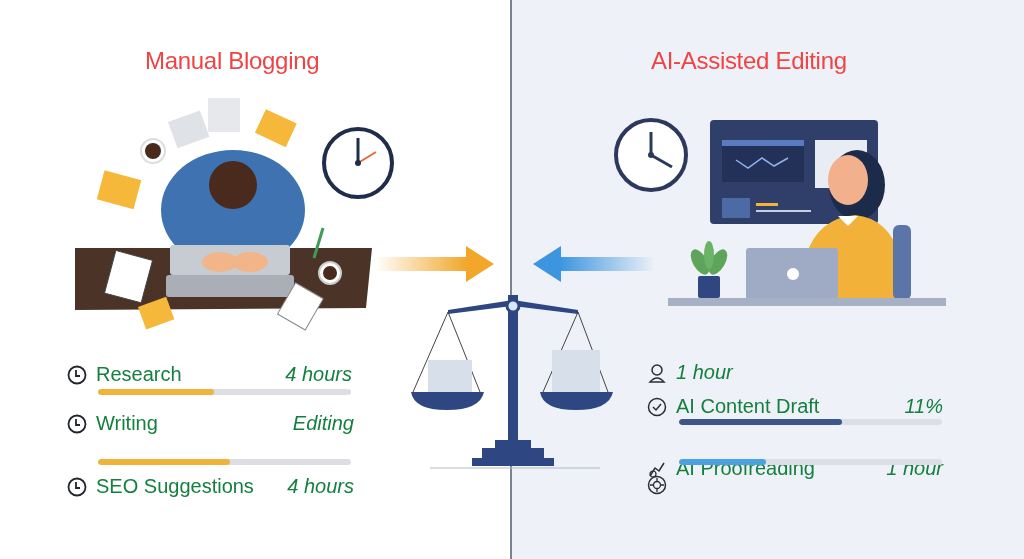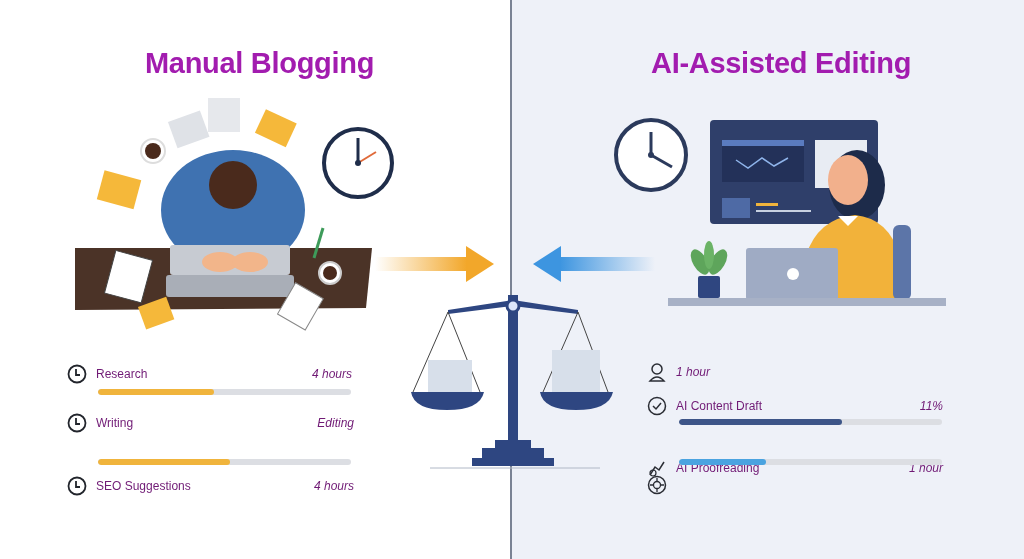--- a/index.html
+++ b/index.html
@@ -1,25 +1,25 @@
 <!DOCTYPE html>
 <html><head>
 <meta charset="utf-8">
 <style>
   * { box-sizing: border-box; margin: 0; padding: 0; }
   html, body { width: 1024px; height: 559px; overflow: hidden; }
   body { font-family: "Liberation Sans", sans-serif; position: relative; background: #ffffff; }
   .left-panel { position: absolute; left: 0; top: 0; width: 510px; height: 559px; background: #ffffff; }
   .right-panel { position: absolute; left: 512px; top: 0; width: 512px; height: 559px; background: #eef1f8; }
   .divider { position: absolute; left: 510px; top: 0; width: 2px; height: 559px; background: #7a8394; }
-  .title { position: absolute; font-size: 29px; font-weight: bold; color: #a21caf; letter-spacing: -0.3px; }
+  .title { position: absolute; font-size: 24px; font-weight: normal; color: #ef4444; letter-spacing: -0.3px; }
   .title.left { left: 145px; top: 47px; }
   .title.right { left: 651px; top: 47px; }
   .illus { position: absolute; }
-  .row { position: absolute; display: flex; align-items: center; font-size: 12px; color: #701a75; }
+  .row { position: absolute; display: flex; align-items: center; font-size: 20px; color: #15803d; }
   .row .icon { width: 22px; height: 22px; margin-right: 8px; display: flex; align-items: center; justify-content: center; }
   .row .label { flex: 1; }
   .row .value { text-align: center; font-style: italic; }
   .bar { position: absolute; height: 6px; border-radius: 3px; background: #dcdee3; overflow: hidden; }
   .bar .fill { height: 100%; border-radius: 3px; }
 </style>
 </head>
 <body>
 
 <div class="left-panel"></div>

